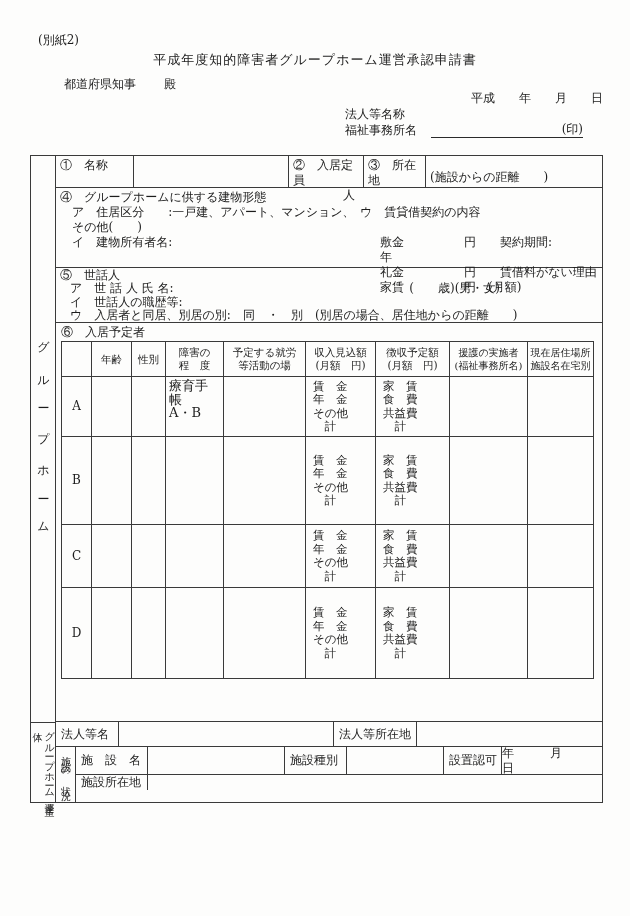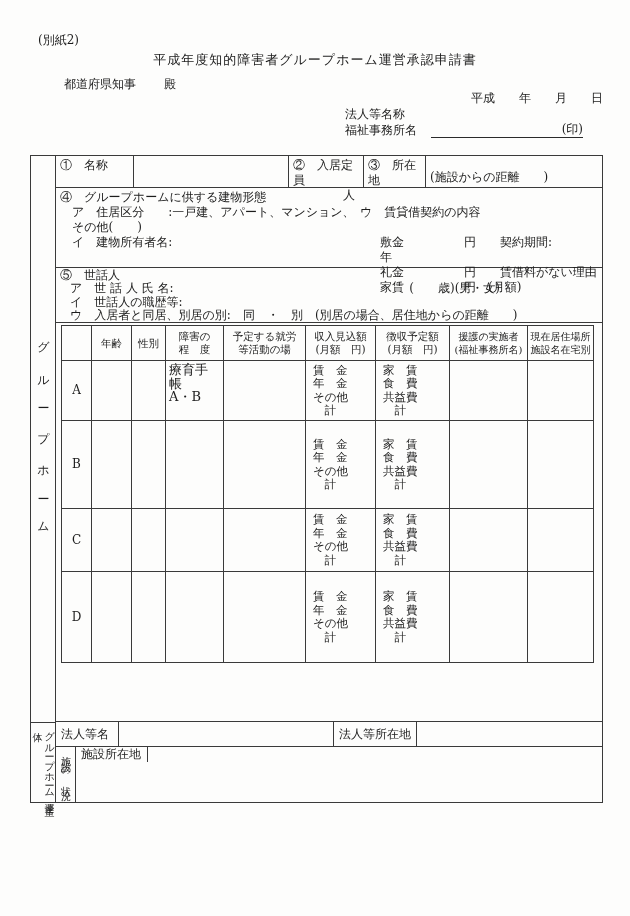--- a/index.html
+++ b/index.html
@@ -185,20 +185,21 @@
         </div>
         <div class="ln">
             <span class="ind">イ　世話人の職歴等:</span>
           </div>
         <div class="ln">
             <span class="ind">ウ　入居者と同居、別居の別:　同　・　別　(別居の場合、居住地からの距離　　)</span>
           </div>
       </div>
 
       <div class="row r6">
+        <div class="s6-title">⑥　入居予定者</div>
 
         <div class="itable">
 
           <div class="it-row it-h">
             <div class="itc w-lbl"></div>
             <div class="itc w-age">年齢</div>
             <div class="itc w-sex">性別</div>
             <div class="itc w-dis pre">障害の
 程　度</div>
             <div class="itc w-wrk pre">予定する就労
@@ -318,20 +319,28 @@
         <div class="cell-r c-corpval"></div>
         <div class="cell-r c-corpaddrl bc-lbl">法人等所在地</div>
         <div class="c-corpaddrv"></div>
       </div>
 
       <div class="row rb23">
         <div class="fs-col">
           <span class="vtext v-fs">施設の状況</span>
         </div>
         <div class="rb23-main">
+          <div class="rb2">
+            <div class="cell-r c-facname bc-lbl">施　設　名</div>
+            <div class="cell-r c-facval"></div>
+            <div class="cell-r c-factypel bc-lbl">施設種別</div>
+            <div class="cell-r c-factypev"></div>
+            <div class="cell-r c-apprl bc-lbl">設置認可</div>
+            <div class="c-apprv">年　　　月　　　日</div>
+          </div>
           <div class="rb3">
             <div class="cell-r c-facaddrl bc-lbl">施設所在地</div>
             <div class="c-facaddrv"></div>
           </div>
         </div>
       </div>
 
     </div>
   </div>
 </div>

